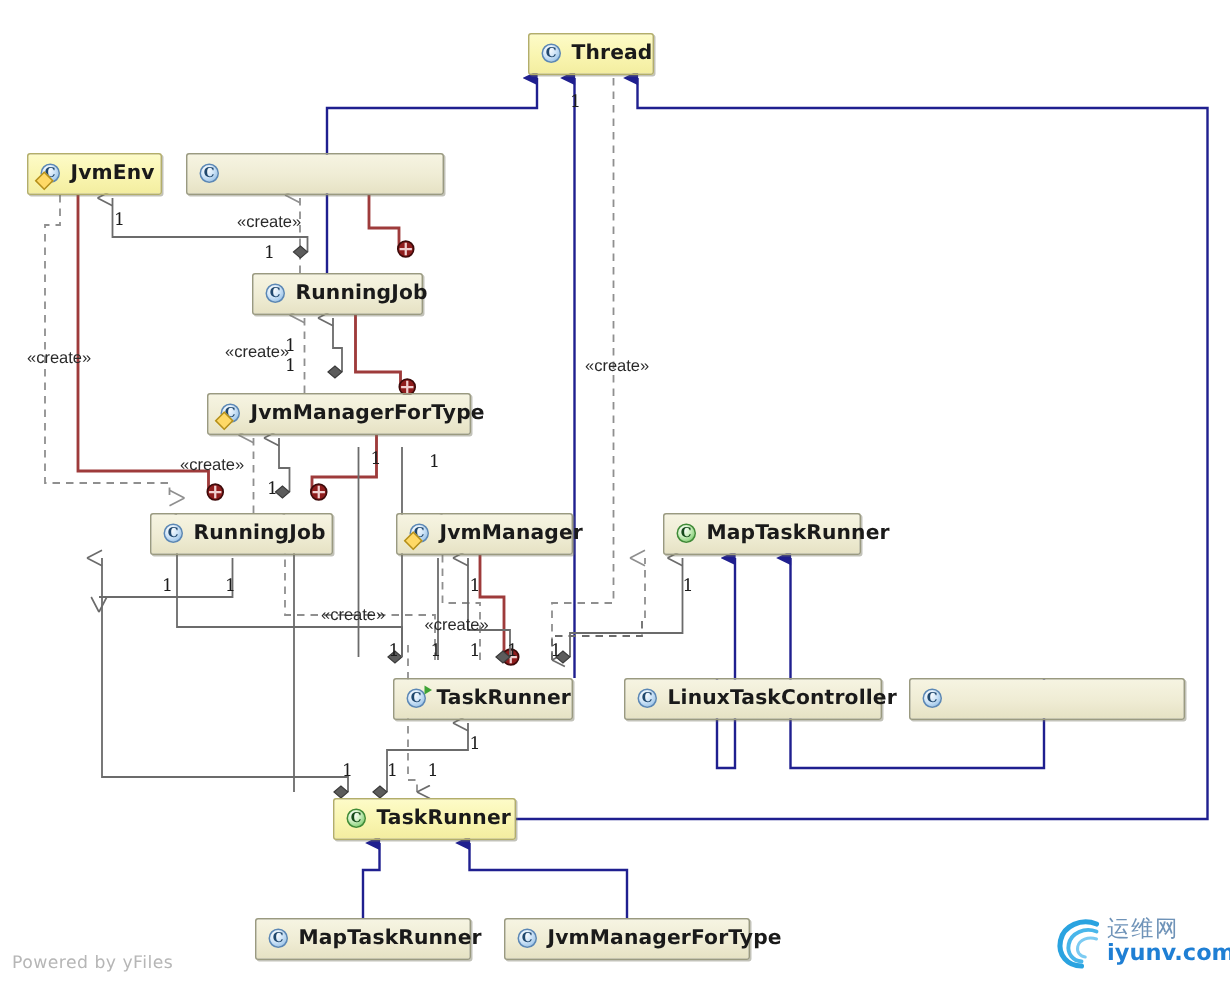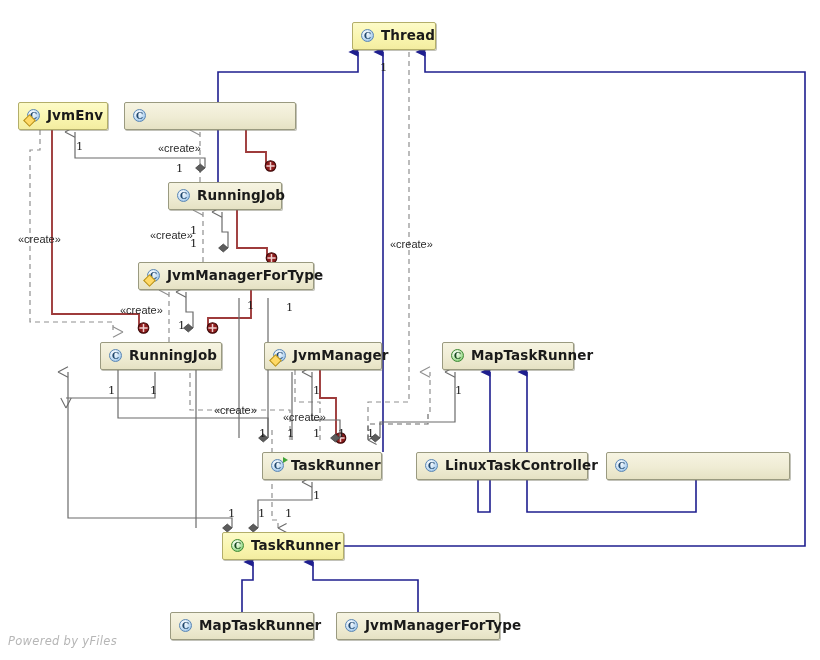--- a/index.html
+++ b/index.html
@@ -75,21 +75,20 @@
     position:absolute;font-size:11.5px;color:#1d1d1d;
     font-family:"DejaVu Serif","Liberation Serif",serif;
     z-index:4;line-height:1;
   }
 
   
   #powered{
     position:absolute;left:8px;top:634px;
     font-size:11.5px;color:#b6b6b6;letter-spacing:.3px;
     font-family:"DejaVu Sans","Liberation Sans",sans-serif;
-    font-style:italic;
   }
   #watermark{
     position:absolute;left:700px;top:604px;width:118px;height:48px;
     display:flex;align-items:center;
   }
   #wm-swirl{position:relative;width:40px;height:40px;flex:0 0 40px;}
   #wm-text{margin-left:-2px;}
   .wm-cn{font-size:15px;color:#6f93b8;letter-spacing:1px;line-height:1.05;}
   .wm-en{font-size:15px;font-weight:bold;color:#1f7fd4;letter-spacing:0px;line-height:1.05;}
 </style>
@@ -329,14 +328,27 @@
   <div class="mult" style="left:313px;top:428px;">1</div>
   <div class="mult" style="left:338px;top:428px;">1</div>
   <div class="mult" style="left:367px;top:428px;">1</div>
   <div class="mult" style="left:313px;top:490px;">1</div>
   <div class="mult" style="left:228px;top:508px;">1</div>
   <div class="mult" style="left:258px;top:508px;">1</div>
   <div class="mult" style="left:285px;top:508px;">1</div>
 
   <div id="powered">Powered by yFiles</div>
 
+  <div id="watermark">
+    <div id="wm-swirl">
+      <svg viewBox="0 0 40 40" width="40" height="40" xmlns="http://www.w3.org/2000/svg">
+        <path d="M31,8 C21,4 9,9 7,19 C5,29 12,36 21,36" fill="none" stroke="#2aa3e0" stroke-width="3.4" stroke-linecap="round"></path>
+        <path d="M31,13 C23,10 14,14 12.5,21.5 C11.2,28 15.5,32.5 21,33" fill="none" stroke="#49b6ea" stroke-width="2.6" stroke-linecap="round"></path>
+        <path d="M31,18 C25.5,16 19.5,18.5 18.5,23 C17.7,26.8 20,29.6 23.5,30" fill="none" stroke="#7ccbf2" stroke-width="2" stroke-linecap="round"></path>
+      </svg>
+    </div>
+    <div id="wm-text">
+      <div class="wm-cn">运维网</div>
+      <div class="wm-en">iyunv.com</div>
+    </div>
+  </div>
 
 </div>
 
 </body></html>

